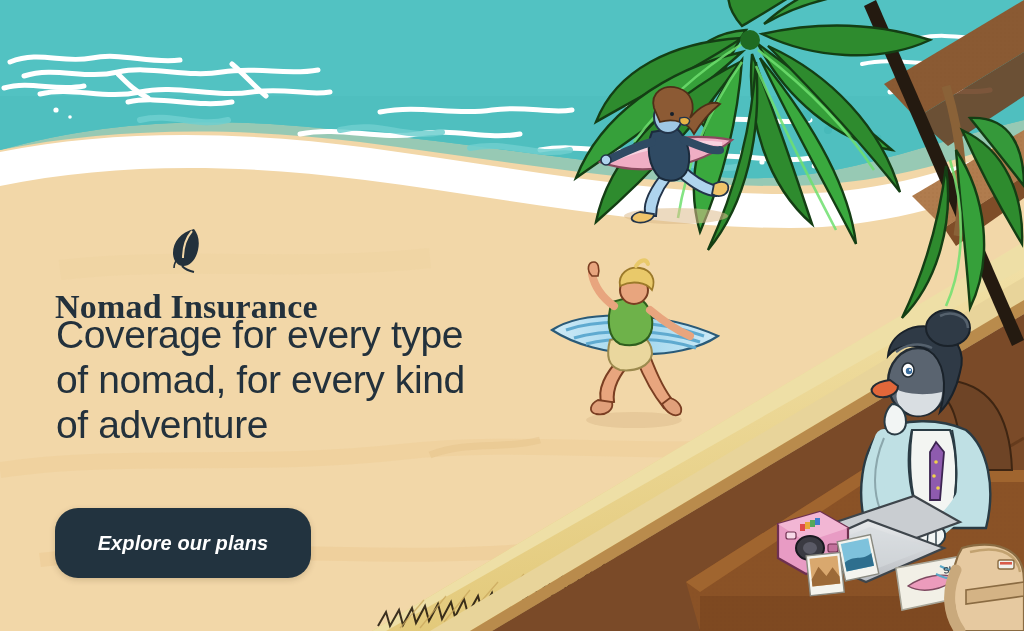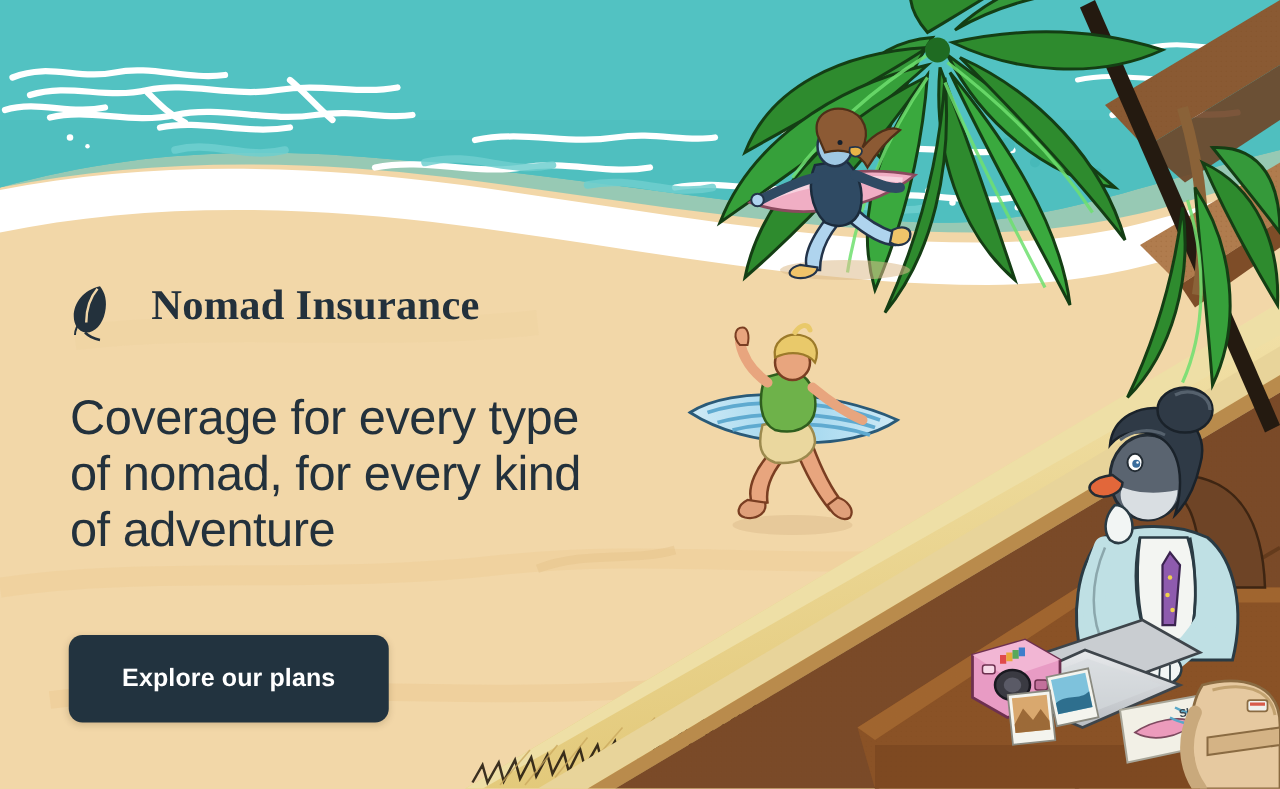--- a/index.html
+++ b/index.html
@@ -16,45 +16,47 @@
   svg.layer { display:block; }
 
   
   #content {
     position:absolute; left:0; top:0;
     width:1024px; height:631px;
     pointer-events:none;
   }
   #brand {
     position:absolute; left:55px; top:226px;
-    display:flex; align-items:flex-start; gap:32px;
+    display:flex; align-items:center; gap:14px;
     pointer-events:auto;
+    flex-direction:column;
   }
   #brand-name {
     font-family:"Liberation Serif", serif;
     font-size:34px; font-weight:700; color:#23313C;
     letter-spacing:0.2px; white-space:nowrap;
   }
   #headline {
     position:absolute; left:56px; top:312px;
     width:470px;
     font-size:39px; font-weight:400; line-height:45px;
     color:#23313C; letter-spacing:-0.4px;
     white-space:pre-line;
   }
   #cta {
     position:absolute; left:55px; top:508px;
     width:256px; height:70px;
-    background:#22333F; border:none; border-radius:11px;
+    background:#22333F; border:none; border-radius:23px;
     color:#FFFFFF; font-size:20px; font-weight:700;
     font-family:"Liberation Sans", sans-serif;
     letter-spacing:0.1px; cursor:pointer;
     pointer-events:auto;
     display:flex; align-items:center; justify-content:center;
     box-shadow:0 2px 6px rgba(60,40,10,0.18);
+    font-style:italic;
   }
 </style>
 </head>
 <body>
 
 <div id="banner">
 
   <svg class="layer" viewBox="0 0 1024 631" width="1024" height="631" preserveAspectRatio="none">
     <defs>
       <clipPath id="frame">

